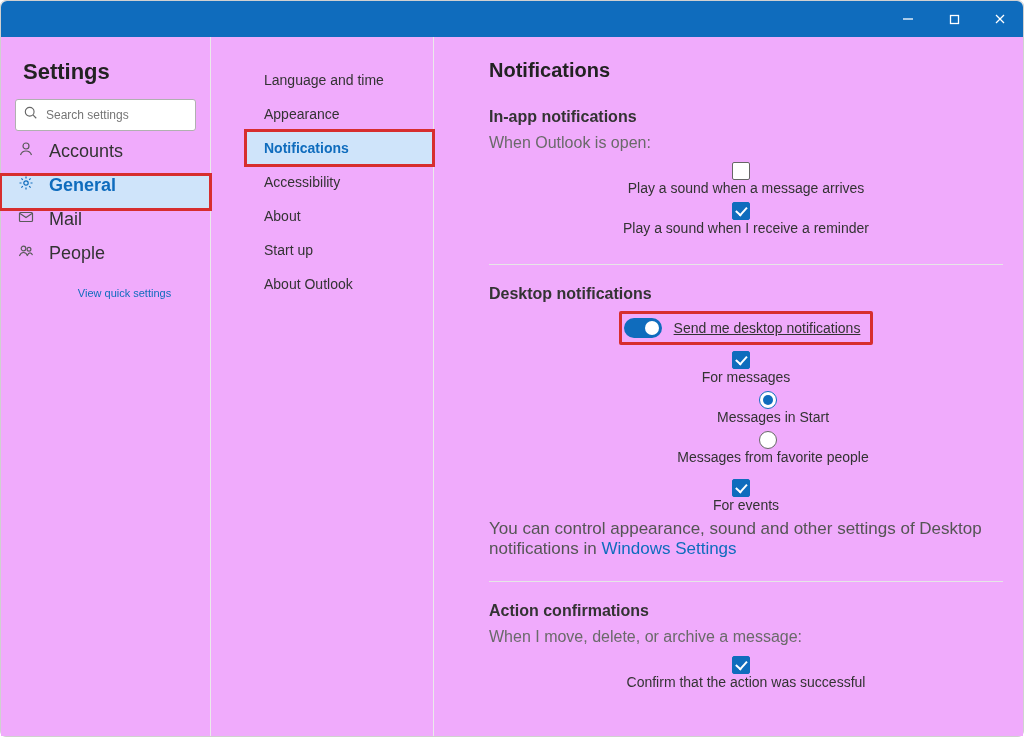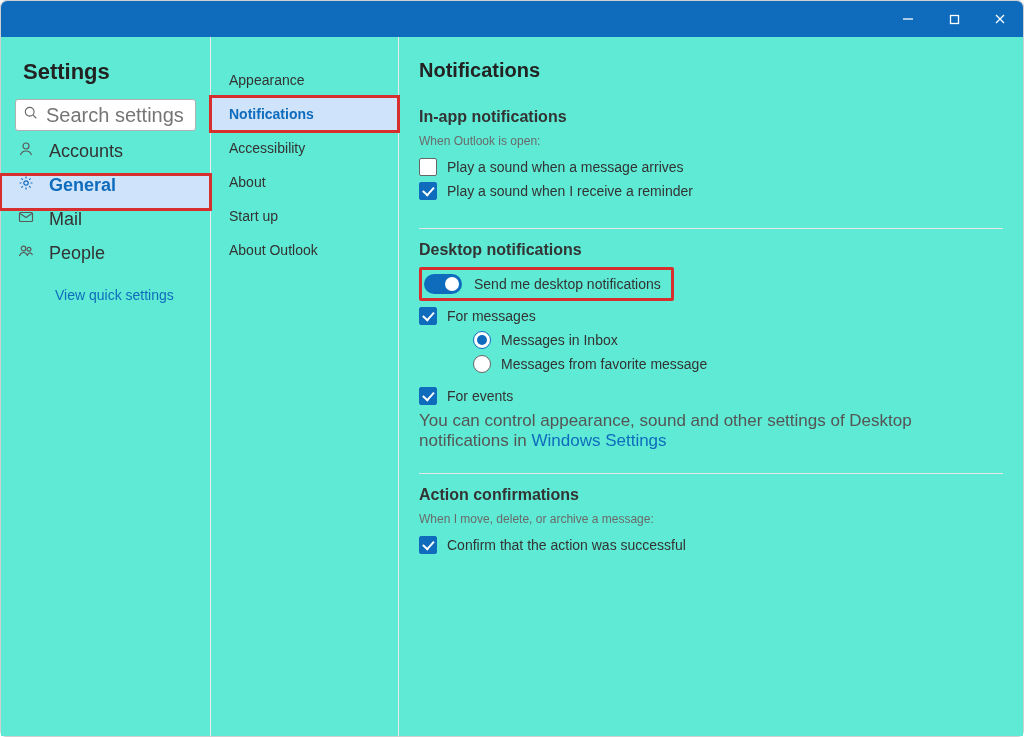--- a/index.html
+++ b/index.html
@@ -3,69 +3,69 @@
 <meta charset="utf-8">
 <style>
   * { box-sizing: border-box; }
   html, body { margin: 0; padding: 0; font-family: "Segoe UI", Arial, sans-serif; background: #fff; }
   body { width: 1024px; height: 737px; overflow: hidden; }
 
   .window { width: 1024px; height: 737px; border: 1px solid #d0d0d0; border-radius: 6px; display: flex; flex-direction: column; background: #fff; }
   .titlebar { height: 36px; background: #0f6cbd; display: flex; justify-content: flex-end; align-items: center; border-radius: 6px 6px 0 0; }
   .winbtn { width: 46px; height: 36px; display: flex; align-items: center; justify-content: center; color: #fff; font-size: 13px; }
   .winbtn svg { stroke: #fff; }
-  .content { flex: 1; display: flex; min-height: 0; background: #5eead4; }
+  .content { flex: 1; display: flex; min-height: 0; background: #f0abfc; gap: 35px; }
 
   
   .sidebar1 { width: 210px; border-right: 1px solid #eaeaea; padding-top: 22px; display: flex; flex-direction: column; }
   .sidebar1 .title { font-size: 22px; font-weight: 600; color: #222; padding: 0 22px 10px 22px; }
   .search-wrap { padding: 4px 14px 10px 14px; }
   .search-box { display: flex; align-items: center; border: 1px solid #b0b0b0; border-radius: 3px; height: 32px; padding: 0 8px; background: #fff; }
-  .search-box input { border: none; outline: none; flex: 1; font-size: 20px; background: transparent; color: #444; }
+  .search-box input { border: none; outline: none; flex: 1; font-size: 12px; background: transparent; color: #444; }
   .search-box .sicon { color: #666; margin-right: 6px; }
   .nav-item { display: flex; align-items: flex-start; height: 34px; padding: 0 16px; font-size: 18px; color: #333; cursor: pointer; }
   .nav-item .nicon { width: 18px; margin-right: 14px; color: #5a5a5a; display:flex; align-items:center; justify-content:center; }
   .nav-item.selected { background: #cfe4fa; font-weight: 600; color: #0f6cbd; }
   .nav-item.selected .nicon { color: #0f6cbd; }
   .nav-item.hl { outline: 3px solid #d72e2e; outline-offset: -1px; }
-  .quick-link { color: #0f6cbd; font-size: 14px; cursor: pointer; padding: 10px 16px 10px 54px; }
+  .quick-link { color: #0f6cbd; font-size: 11px; cursor: pointer; padding: 10px 16px 10px 54px; text-align: center; }
 
   
   .sidebar2 { width: 188px; border-right: 1px solid #eaeaea; padding-top: 26px; }
   .sub-item { display: flex; align-items: center; height: 34px; padding: 0 18px; font-size: 14px; color: #333; cursor: pointer; }
   .sub-item.selected { background: #cfe4fa; font-weight: 600; color: #0f6cbd; }
   .sub-item.hl { outline: 3px solid #d72e2e; outline-offset: -1px; }
 
   
   .main { flex: 1; padding: 22px 20px 0 20px; overflow-y: auto; }
   .main-title { font-size: 20px; font-weight: 600; color: #222; margin: 0 0 26px 0; }
-  .section { border-bottom: 1px solid #e6e6e6; padding-bottom: 22px; margin-bottom: 12px; }
+  .section { border-bottom: 1px solid #e6e6e6; padding-bottom: 22px; margin-bottom: 20px; }
   .section:last-child { border-bottom: none; }
   .section-title { font-size: 16px; font-weight: 600; color: #333; margin: 0 0 8px 0; }
-  .section-sub { font-size: 12px; color: #6a6a6a; margin-bottom: 10px; }
-  .row { display: flex; align-items: center; font-size: 14px; color: #333; margin: 6px 0; }
+  .section-sub { font-size: 16px; color: #6a6a6a; margin-bottom: 10px; }
+  .row { display: flex; align-items: center; font-size: 14px; color: #333; margin: 6px 0; flex-direction: column; }
 
   
   .cb { width: 18px; height: 18px; border: 1.4px solid #666; border-radius: 2px; margin-right: 10px; display: flex; align-items: center; justify-content: center; background: #fff; flex-shrink:0; }
   .cb.checked { background: #0f6cbd; border-color: #0f6cbd; }
   .cb.checked::after { content: ""; width: 5px; height: 9px; border: solid #fff; border-width: 0 2px 2px 0; transform: rotate(42deg) translate(-1px,-1px); }
 
   
   .rb { width: 18px; height: 18px; border: 1.5px solid #666; border-radius: 50%; margin-right: 10px; display: flex; align-items: center; justify-content: center; background: #fff; flex-shrink:0; }
   .rb.checked { border-color: #0f6cbd; }
   .rb.checked::after { content: ""; width: 10px; height: 10px; background: #0f6cbd; border-radius: 50%; }
 
   
   .tg { width: 38px; height: 20px; border-radius: 10px; background: #0f6cbd; position: relative; margin-right: 12px; flex-shrink:0; }
   .tg::after { content: ""; position: absolute; width: 14px; height: 14px; background: #fff; border-radius: 50%; top: 3px; right: 3px; }
   .indent2 { padding-left: 54px; }
   .link { color: #0f6cbd; cursor: pointer; }
   .desc { font-size: 17px; color: #555; margin-top: 6px; }
 
-  .hl-box { display:inline-flex; align-items:center; border: 3px solid #d72e2e; padding: 4px 10px 4px 2px; border-radius: 2px; }
+  .hl-box { display:inline-flex; align-items:center; border: 3px solid #d72e2e; padding: 4px 10px 4px 2px; border-radius: 2px; text-decoration: underline; }
   .hl-box .tg { margin-right: 12px; }
 </style>
 </head>
 <body>
 
 <div class="window">
 
   <div class="titlebar">
     <div class="winbtn">
       <svg width="12" height="12" viewBox="0 0 12 12">
@@ -139,20 +139,23 @@
             </span>
             <span>People</span>
           </div>
         </div>
       <div class="quick-link">View quick settings</div>
     </div>
 
     <div class="sidebar2">
       <div id="nav2">
           <div class="sub-item">
+            <span>Language and time</span>
+          </div>
+          <div class="sub-item">
             <span>Appearance</span>
           </div>
           <div class="sub-item selected hl">
             <span>Notifications</span>
           </div>
           <div class="sub-item">
             <span>Accessibility</span>
           </div>
           <div class="sub-item">
             <span>About</span>
@@ -189,25 +192,25 @@
             <span class="tg"></span>
             <span>Send me desktop notifications</span>
           </span>
         </div>
         <div class="row">
           <div class="cb checked"></div>
           <span>For messages</span>
         </div>
         <div class="row indent2">
           <div class="rb checked"></div>
-          <span>Messages in Inbox</span>
+          <span>Messages in Start</span>
         </div>
         <div class="row indent2">
           <div class="rb"></div>
-          <span>Messages from favorite message</span>
+          <span>Messages from favorite people</span>
         </div>
         <div class="row" style="margin-top:14px;">
           <div class="cb checked"></div>
           <span>For events</span>
         </div>
         <div class="desc">
           <span>You can control appearance, sound and other settings of Desktop notifications in </span><span class="link">Windows Settings</span>
         </div>
       </div>
 

